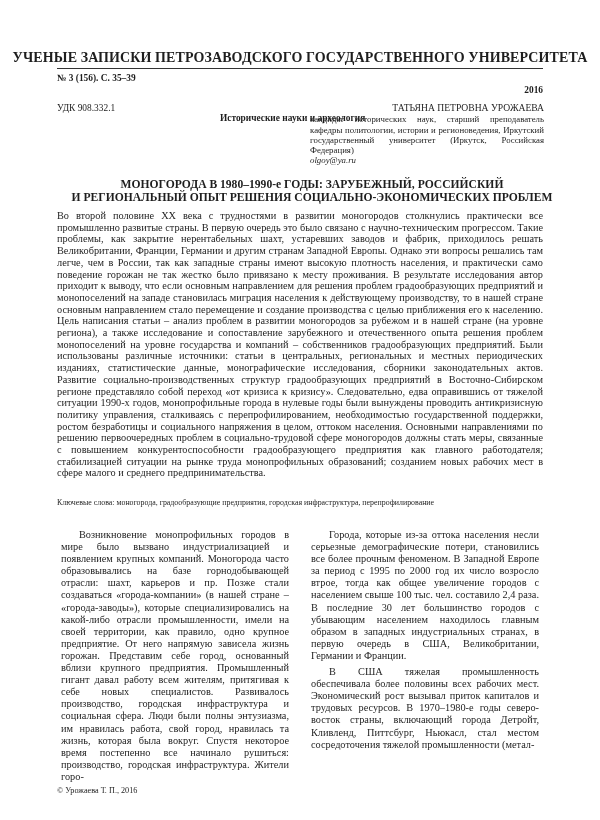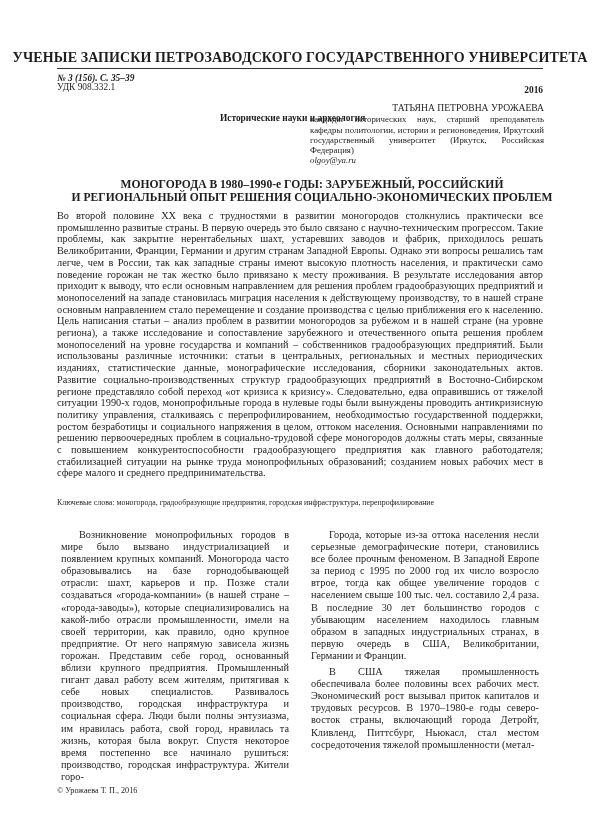--- a/index.html
+++ b/index.html
@@ -2,24 +2,24 @@
 <html><head>
 <meta charset="utf-8">
 <style>
   html, body { margin:0; padding:0; background:#ffffff; }
   body { width:600px; height:820px; position:relative; overflow:hidden;
          font-family:"Liberation Serif","DejaVu Serif",serif; color:#1e1e1e; }
   .journal { position:absolute; left:0; right:0; top:50px; text-align:center;
              font-size:14px; font-weight:bold; letter-spacing:0.1px; }
   .rule { position:absolute; left:57px; right:57px; top:68px; height:0; border-top:1px solid #333; }
   .meta { position:absolute; left:57px; right:57px; top:73px; font-size:9.4px; font-weight:bold; }
-  .meta .issue { position:absolute; left:0; top:0;font-style:italic; }
+  .meta .issue { position:absolute; left:0; top:0; }
   .meta .section { position:absolute; left:163px; top:0;margin-top:40px; }
   .meta .year { position:absolute; right:0; top:0;margin-top:12px; }
-  .udk { position:absolute; left:57px; top:82px; font-size:9.4px; }
+  .udk { position:absolute; left:57px; top:103px; font-size:9.4px; }
   .author { position:absolute; left:310px; width:234px; top:103px; font-size:8.8px; line-height:10.3px; }
   .author .name { text-align:right; font-weight:normal; font-size:9.6px; margin-bottom:1px; }
   .author .aff { text-align:justify; }
   .author .email { font-style:italic; }
   .title { position:absolute; left:0; right:0; top:178px; text-align:center; font-weight:bold;
            font-size:11.6px; line-height:13.2px;padding-left:24px; }
   .abstract { position:absolute; left:57px; width:486px; top:210px; font-size:10.3px; line-height:11.7px;
               text-align:justify; }
   .keywords { position:absolute; left:57px; top:498px; font-size:7.9px; }
   .col { position:absolute; top:525px; width:236px; font-size:10.3px; line-height:12.1px; text-align:justify; }

